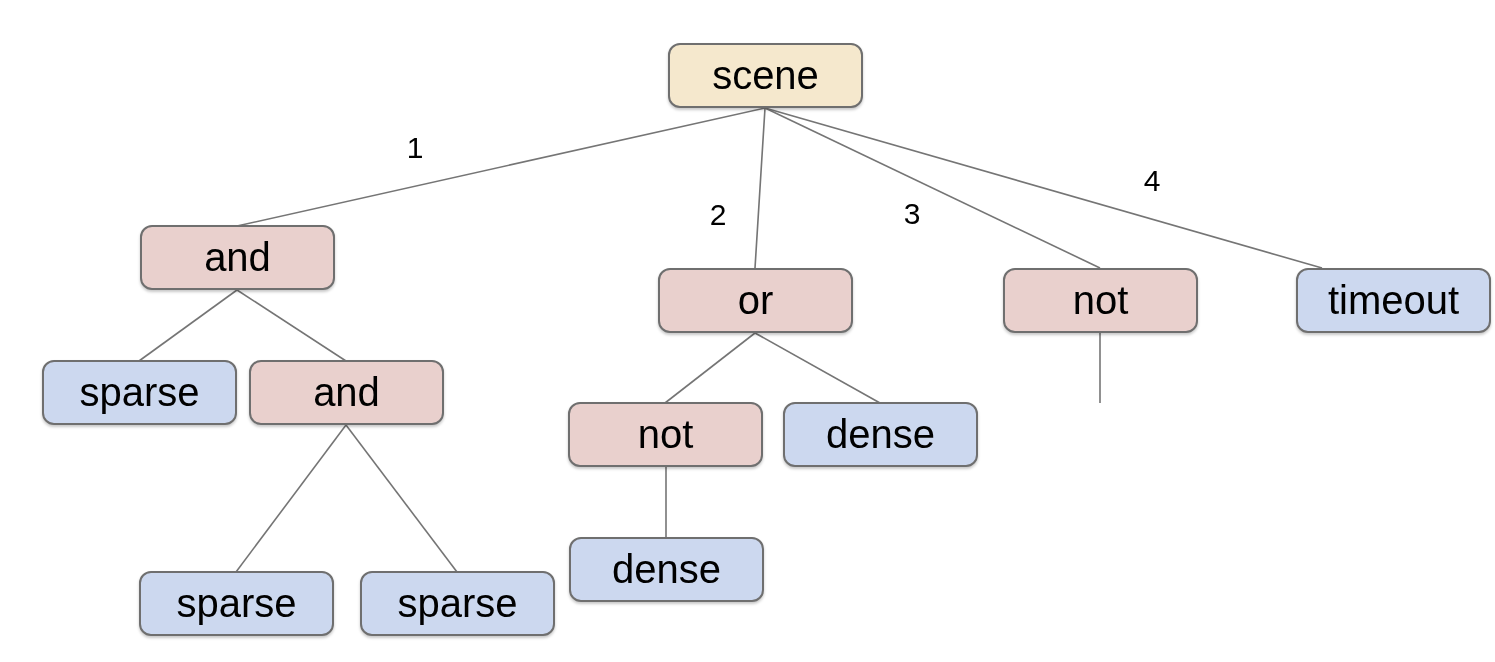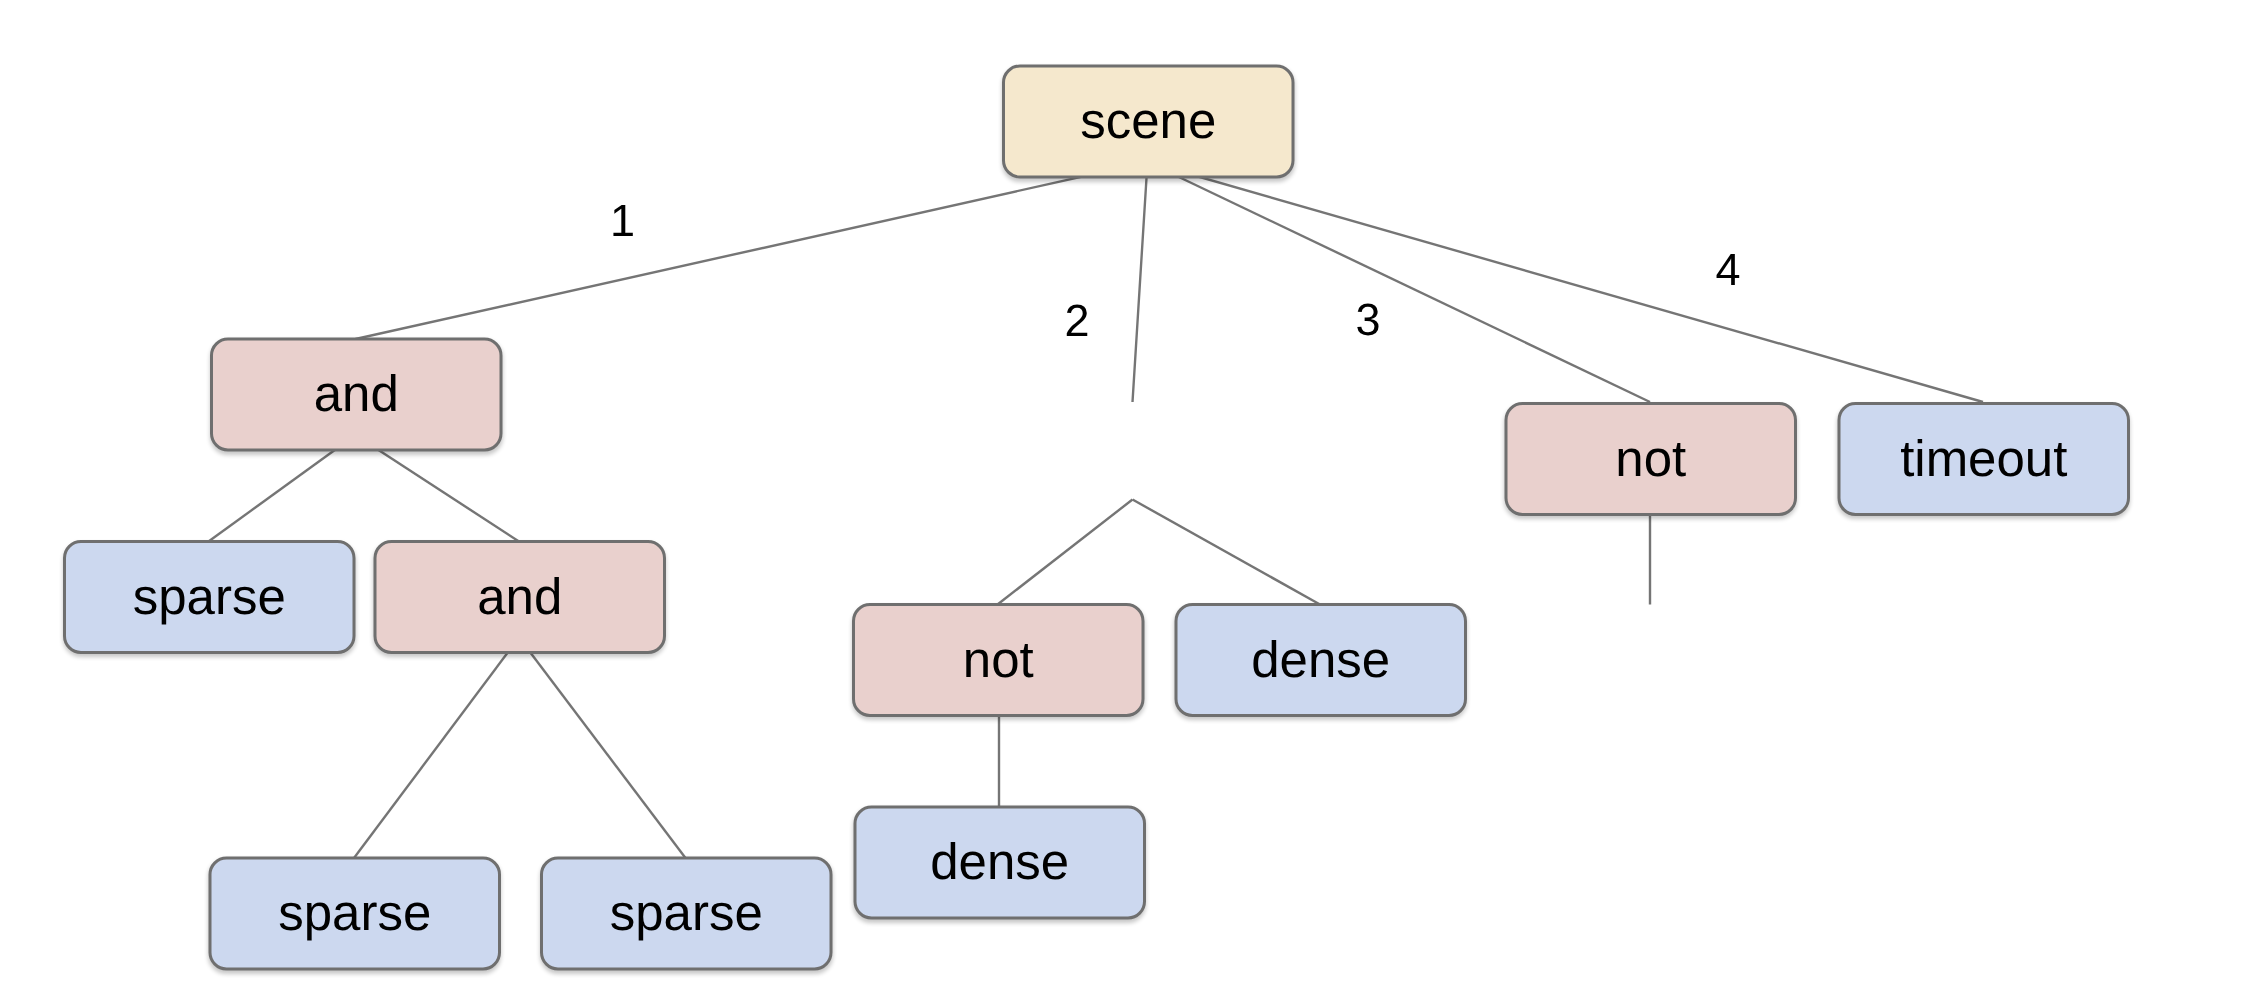--- a/index.html
+++ b/index.html
@@ -22,28 +22,28 @@
     width: 1495px;
     height: 662px;
   }
   .edges-svg line {
     stroke: #757575;
     stroke-width: 1.6;
   }
   .node {
     position: absolute;
     width: 195px;
-    height: 76px;
+    height: 65px;
     box-sizing: border-box;
     border: 2px solid #6f6f6f;
     border-radius: 12px;
     display: flex;
     align-items: center;
     justify-content: center;
-    font-size: 34px;
+    font-size: 40px;
     color: #000000;
     box-shadow: 0 2px 3px rgba(0,0,0,0.22);
   }
   .node-root     { background: #f5e8cd; }
   .node-operator { background: #e9d0cd; }
   .node-leaf     { background: #ccd8ef; }
   .edge-label {
     position: absolute;
     width: 40px;
     height: 40px;
@@ -74,22 +74,23 @@
     <line x1="1100" y1="333" x2="1100" y2="403"></line>
   </svg>
 
   <div class="edge-label" style="left:395px;top:128px">1</div>
   <div class="edge-label" style="left:698px;top:195px">2</div>
   <div class="edge-label" style="left:892px;top:194px">3</div>
   <div class="edge-label" style="left:1132px;top:161px">4</div>
 
   <div class="node node-root" style="left:668px;top:43px">scene</div>
   <div class="node node-operator" style="left:140px;top:225px">and</div>
+  <div class="node node-operator" style="left:658px;top:268px">or</div>
   <div class="node node-operator" style="left:1003px;top:268px">not</div>
-  <div class="node node-leaf" style="left:1225px;top:268px">timeout</div>
+  <div class="node node-leaf" style="left:1296px;top:268px">timeout</div>
   <div class="node node-leaf" style="left:42px;top:360px">sparse</div>
   <div class="node node-operator" style="left:249px;top:360px">and</div>
   <div class="node node-operator" style="left:568px;top:402px">not</div>
   <div class="node node-leaf" style="left:783px;top:402px">dense</div>
   <div class="node node-leaf" style="left:569px;top:537px">dense</div>
   <div class="node node-leaf" style="left:139px;top:571px">sparse</div>
   <div class="node node-leaf" style="left:360px;top:571px">sparse</div>
 
 </div>
 

